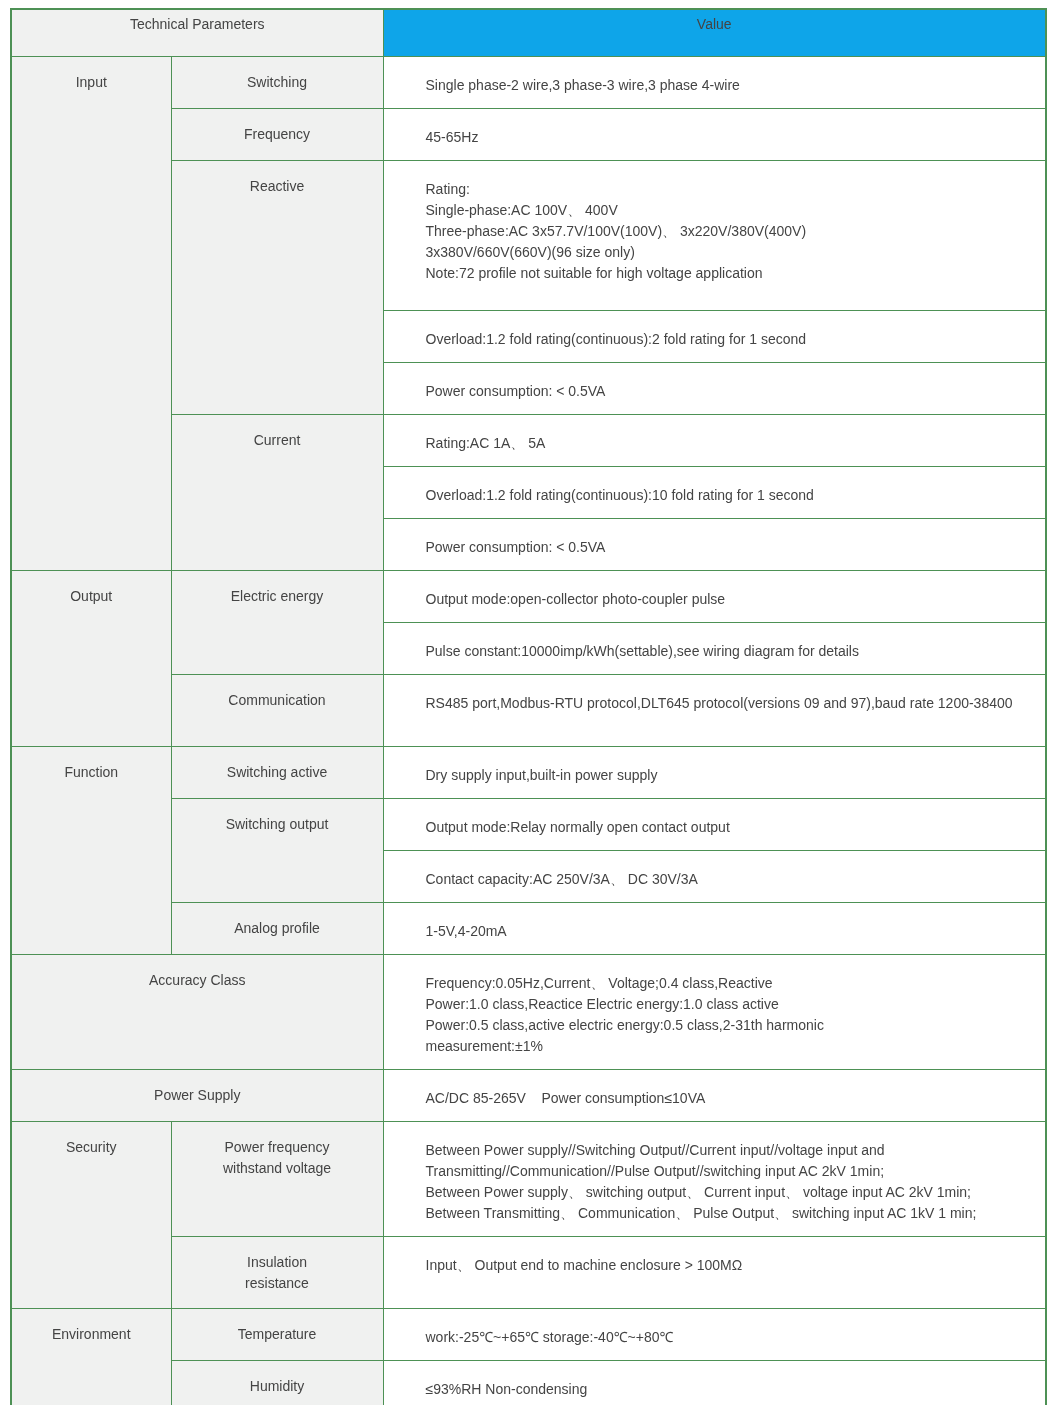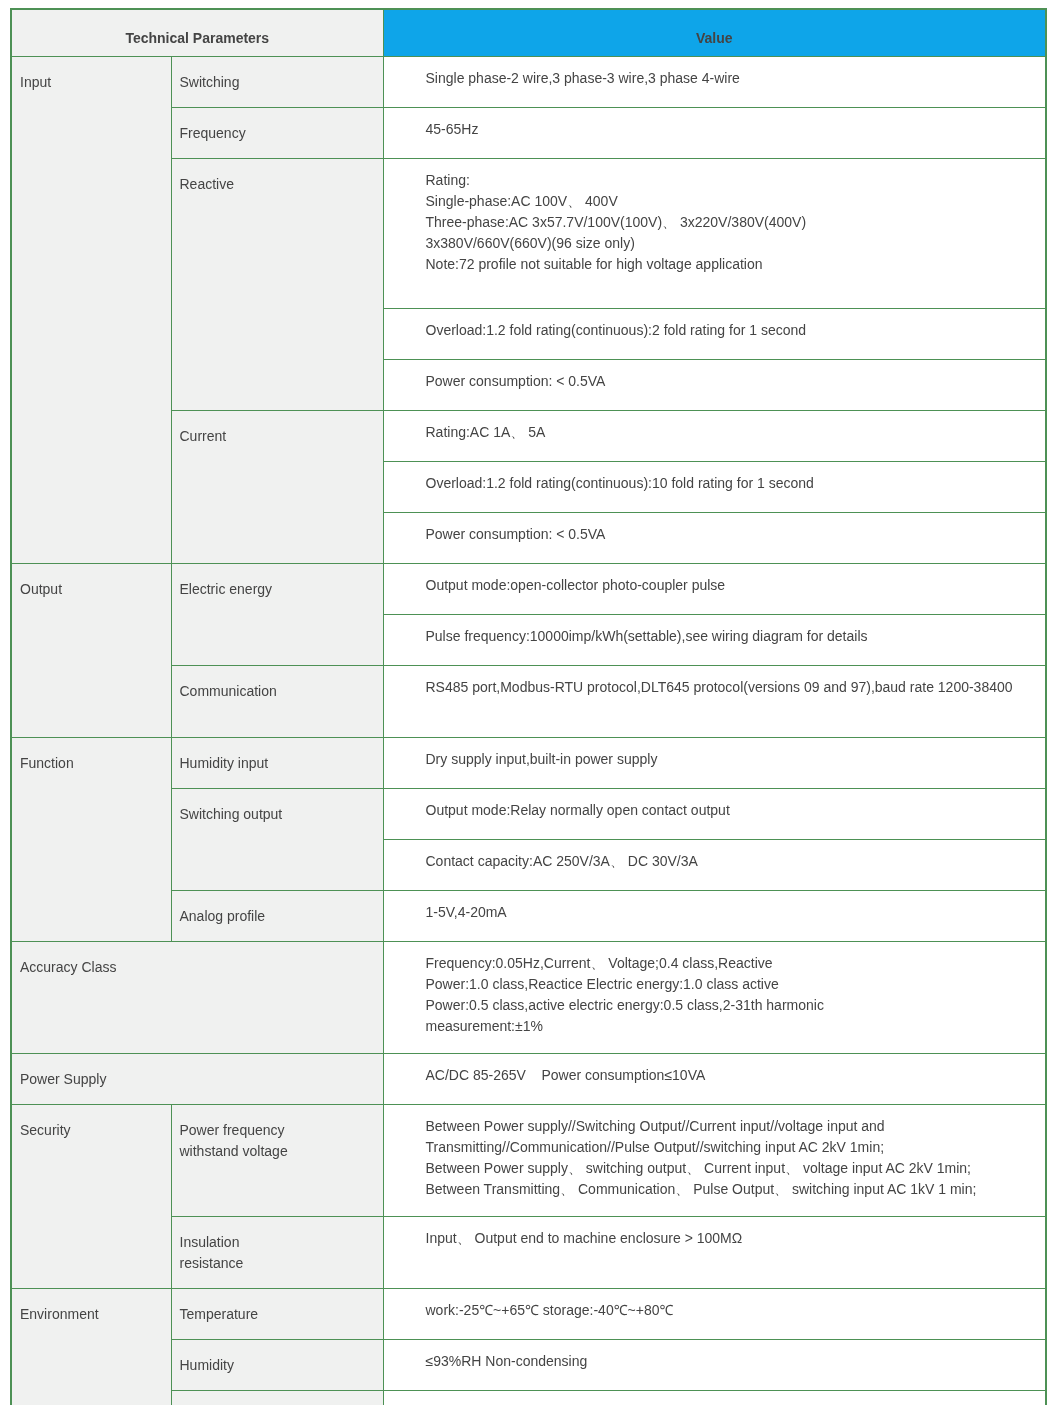--- a/index.html
+++ b/index.html
@@ -22,33 +22,34 @@
   col.c2 { width: 212px; }
   col.c3 { width: 663px; }
   th, td {
     border: 1px solid #4d9155;
     vertical-align: top;
     line-height: 21px;
     font-weight: 400;
     white-space: pre-line;
   }
   th {
-    padding-top: 18px;
-    font-weight: 700;
+    padding-top: 4px;
+    font-weight: 400;
   }
   .gray { background: #f0f1f0; }
   .white { background: #0ea5e9; }
   td.cat, td.param {
+    text-align: center;
     background: #f0f1f0;
     padding: 15px 8px 12px 8px;
   }
   td.val {
     background: #ffffff;
     text-align: left;
-    padding: 11px 20px 12px 42px;
+    padding: 18px 20px 12px 42px;
   }
   tr.h47  { height: 47px; }
   tr.h51  { height: 51px; }
   tr.h72  { height: 72px; }
   tr.h112 { height: 112px; }
   tr.h150 { height: 150px; }
 </style>
 </head>
 <body>
 
@@ -100,30 +101,30 @@
       <tr class="h51">
         <td class="val">Power consumption: &lt; 0.5VA</td>
       </tr>
 
       <tr class="h51">
         <td rowspan="3" class="cat">Output</td>
         <td rowspan="2" class="param">Electric energy</td>
         <td class="val">Output mode:open-collector photo-coupler pulse</td>
       </tr>
       <tr class="h51">
-        <td class="val">Pulse frequency:10000imp/kWh(settable),see wiring diagram for details</td>
+        <td class="val">Pulse constant:10000imp/kWh(settable),see wiring diagram for details</td>
       </tr>
       <tr class="h72">
         <td class="param">Communication</td>
         <td class="val">RS485 port,Modbus-RTU protocol,DLT645 protocol(versions 09 and 97),baud rate 1200-38400</td>
       </tr>
 
       <tr class="h51">
         <td rowspan="4" class="cat">Function</td>
-        <td class="param">Humidity input</td>
+        <td class="param">Switching active</td>
         <td class="val">Dry supply input,built-in power supply</td>
       </tr>
       <tr class="h51">
         <td rowspan="2" class="param">Switching output</td>
         <td class="val">Output mode:Relay normally open contact output</td>
       </tr>
       <tr class="h51">
         <td class="val">Contact capacity:AC 250V/3A、 DC 30V/3A</td>
       </tr>
       <tr class="h51">

